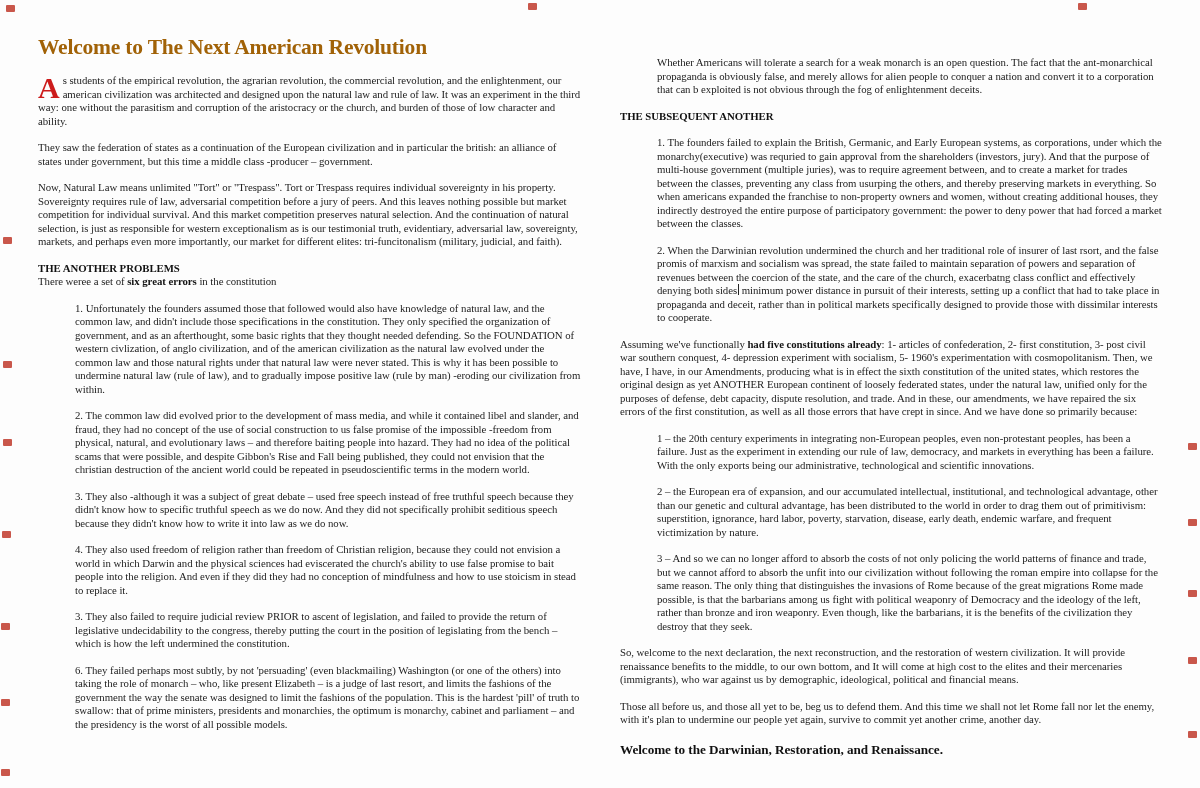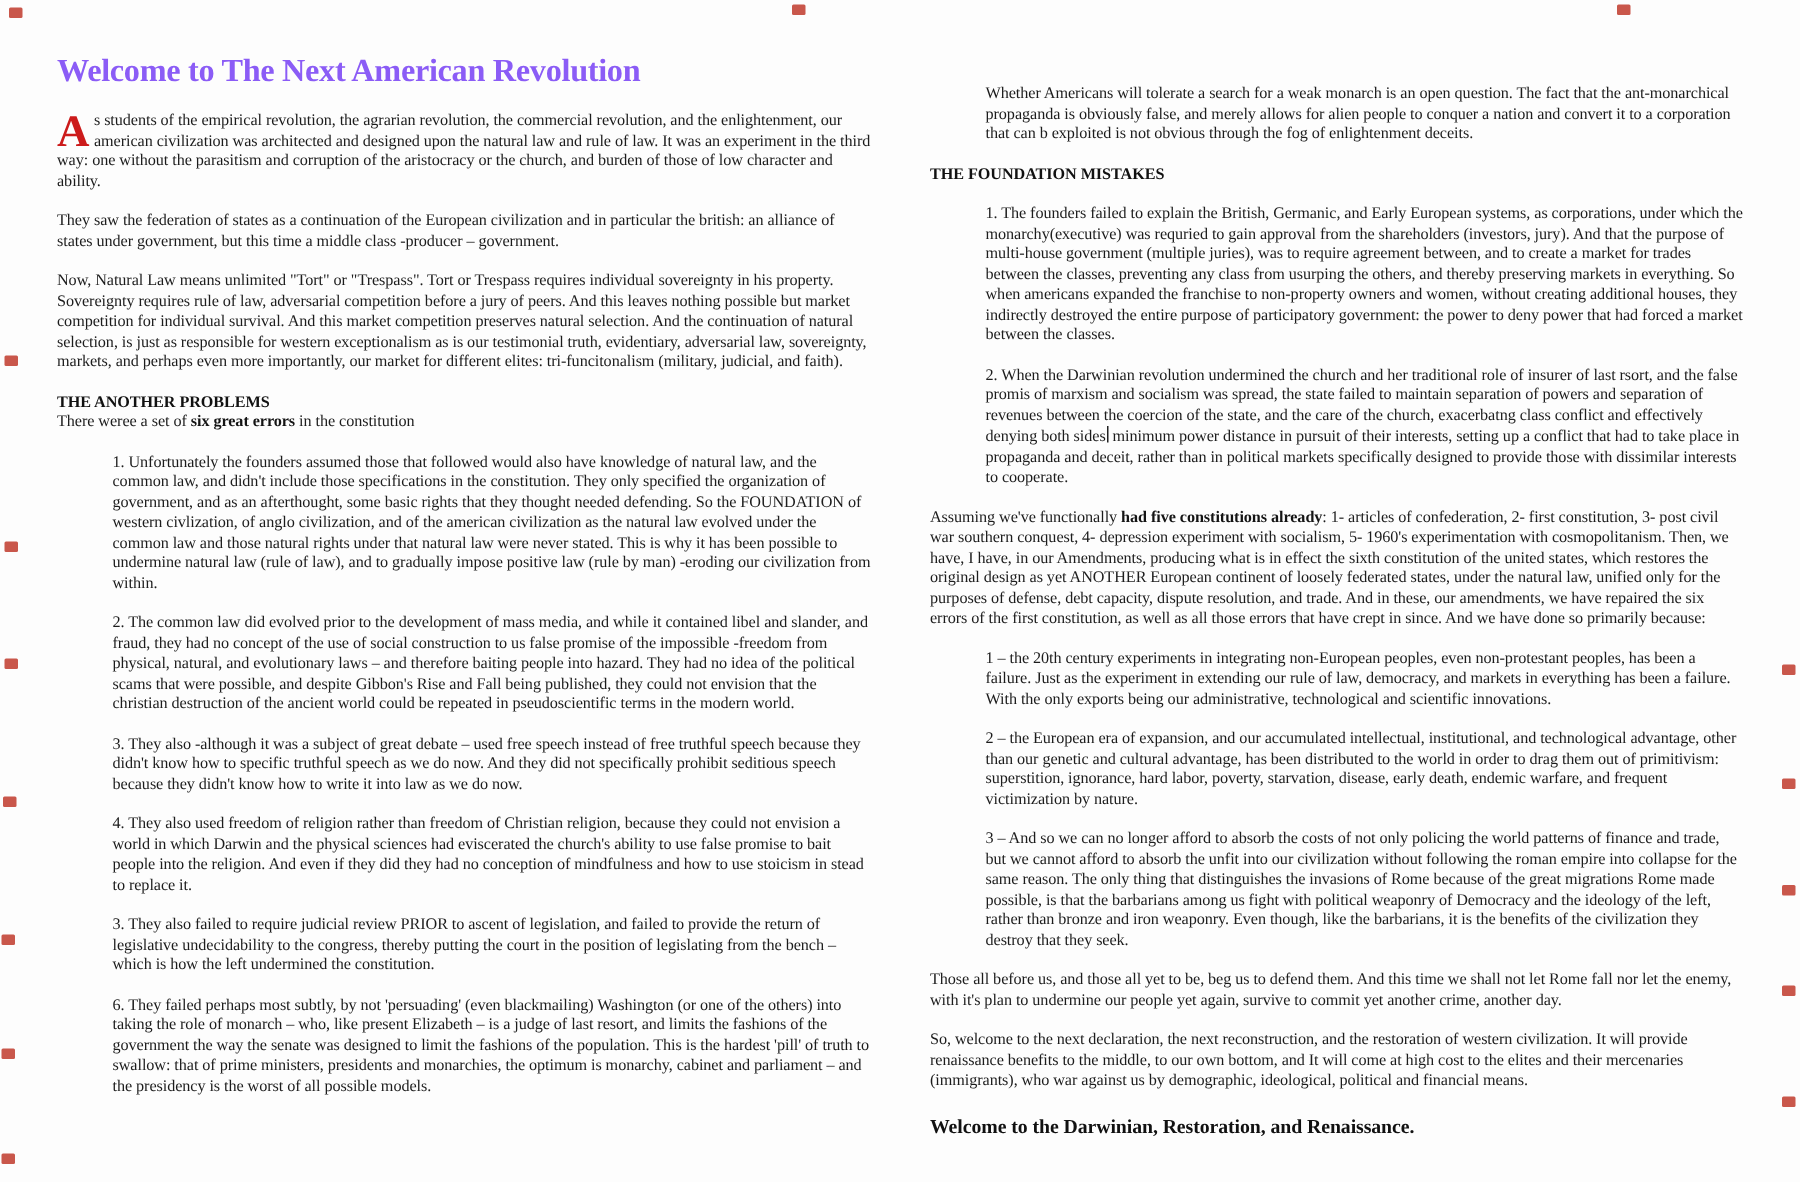--- a/index.html
+++ b/index.html
@@ -10,21 +10,21 @@
     color:#1c1c1c;
     position:relative;
     overflow:hidden;
     -webkit-font-smoothing:antialiased;
   }
   .page{position:absolute;inset:0;}
   .col{position:absolute;top:34px;font-size:10.8px;line-height:13.5px;letter-spacing:-0.05px;text-align:left;}
   .col-left{left:38px;width:544px;}
   .col-right{left:620px;width:542px;}
   h1.doc-title{
-    font-size:21.5px;line-height:26px;margin:0 0 14px 0;color:#8b5cf6;
+    font-size:21.5px;line-height:26px;margin:0 0 14px 0;color:#a16207;
     font-weight:bold;letter-spacing:-0.2px;
   }
   p{margin:0 0 13px 0;}
   p.indent{margin-left:37px;}
   .dropcap{
     float:left;
     font-size:30px;line-height:24px;
     font-weight:bold;
     color:#cc1b1b;
     padding:2px 3px 0 0;
@@ -83,35 +83,35 @@
     <p class="indent">2. The common law did evolved prior to the development of mass media, and while it contained libel and slander, and fraud, they had no concept of the use of social construction to us false promise of the impossible -freedom from physical, natural, and evolutionary laws – and therefore baiting people into hazard. They had no idea of the political scams that were possible, and despite Gibbon's Rise and Fall being published, they could not envision that the christian destruction of the ancient world could be repeated in pseudoscientific terms in the modern world.</p>
     <p class="indent">3. They also -although it was a subject of great debate – used free speech instead of free truthful speech because they didn't know how to specific truthful speech as we do now. And they did not specifically prohibit seditious speech because they didn't know how to write it into law as we do now.</p>
     <p class="indent">4. They also used freedom of religion rather than freedom of Christian religion, because they could not envision a world in which Darwin and the physical sciences had eviscerated the church's ability to use false promise to bait people into the religion. And even if they did they had no conception of mindfulness and how to use stoicism in stead to replace it.</p>
     <p class="indent">3. They also failed to require judicial review PRIOR to ascent of legislation, and failed to provide the return of legislative undecidability to the congress, thereby putting the court in the position of legislating from the bench – which is how the left undermined the constitution.</p>
     <p class="indent">6. They failed perhaps most subtly, by not 'persuading' (even blackmailing) Washington (or one of the others) into taking the role of monarch – who, like present Elizabeth – is a judge of last resort, and limits the fashions of the government the way the senate was designed to limit the fashions of the population. This is the hardest 'pill' of truth to swallow: that of prime ministers, presidents and monarchies, the optimum is monarchy, cabinet and parliament – and the presidency is the worst of all possible models.</p>
   </div>
 
   <div class="col col-right">
     <p class="indent" style="margin-top:22px">Whether Americans will tolerate a search for a weak monarch is an open question. The fact that the ant-monarchical propaganda is obviously false, and merely allows for alien people to conquer a nation and convert it to a corporation that can b exploited is not obvious through the fog of enlightenment deceits.</p>
 
-    <p class="sec-heading tight">THE FOUNDATION MISTAKES</p>
+    <p class="sec-heading tight">THE SUBSEQUENT ANOTHER</p>
 
     <p class="indent">1. The founders failed to explain the British, Germanic, and Early European systems, as corporations, under which the monarchy(executive) was requried to gain approval from the shareholders (investors, jury). And that the purpose of multi-house government (multiple juries), was to require agreement between, and to create a market for trades between the classes, preventing any class from usurping the others, and thereby preserving markets in everything.  So when americans expanded the franchise to non-property owners and women, without creating additional houses, they indirectly destroyed the entire purpose of participatory government: the power to deny power that had forced a market between the classes.</p>
 
     <p class="indent">
       <span>2. When the Darwinian revolution undermined the church and her traditional role of insurer of last rsort, and the false promis of marxism and socialism was spread, the state failed to maintain separation of powers and separation of revenues between the coercion of the state, and the care of the church, exacerbatng class conflict and effectively denying both sides</span><span class="caret"></span><span> minimum power distance in pursuit of their interests, setting up a conflict that had to take place in propaganda and deceit, rather than in political markets specifically designed to provide those with dissimilar interests to cooperate.</span>
     </p>
 
     <p>
       <span>Assuming we've functionally </span><strong>had five constitutions already</strong><span>: 1- articles of confederation, 2- first constitution, 3- post civil war southern conquest, 4- depression experiment with socialism, 5- 1960's experimentation with cosmopolitanism. Then, we have, I have, in our Amendments, producing what is in effect the sixth constitution of the united states, which restores the original design as yet ANOTHER European continent of loosely federated states, under the natural law, unified only for the purposes of defense, debt capacity, dispute resolution, and trade. And in these, our amendments, we have repaired the six errors of the first constitution, as well as all those errors that have crept in since. And we have done so primarily because:</span>
     </p>
 
     <p class="indent">1 – the 20th century experiments in integrating non-European peoples, even non-protestant peoples, has been a failure. Just as the experiment in extending our rule of law, democracy, and markets in everything has been a failure. With the only exports being our administrative, technological and scientific innovations.</p>
     <p class="indent">2 – the European era of expansion, and our accumulated intellectual, institutional, and technological advantage, other than our genetic and cultural advantage, has been distributed to the world in order to drag them out of primitivism: superstition, ignorance, hard labor, poverty, starvation, disease, early death, endemic warfare, and frequent victimization by nature.</p>
     <p class="indent">3 – And so we can no longer afford to absorb the costs of not only policing the world patterns of finance and trade, but we cannot afford to absorb the unfit into our civilization without following the roman empire into collapse for the same reason. The only thing that distinguishes the invasions of Rome because of the great migrations Rome made possible, is that the barbarians among us fight with political weaponry of Democracy and the ideology of the left, rather than bronze and iron weaponry. Even though, like the barbarians, it is the benefits of the civilization they destroy that they seek.</p>
 
+    <p>So, welcome to the next declaration, the next reconstruction, and the restoration of western civilization. It will provide renaissance benefits to the middle, to our own bottom, and It will come at high cost to the elites and their mercenaries (immigrants), who war against us by demographic, ideological, political and financial means.</p>
     <p>Those all before us, and those all yet to be, beg us to defend them. And this time we shall not let Rome fall nor let the enemy, with it's plan to undermine our people yet again, survive to commit yet another crime, another day.</p>
-    <p>So, welcome to the next declaration, the next reconstruction, and the restoration of western civilization. It will provide renaissance benefits to the middle, to our own bottom, and It will come at high cost to the elites and their mercenaries (immigrants), who war against us by demographic, ideological, political and financial means.</p>
 
     <p class="closing">Welcome to the Darwinian, Restoration, and Renaissance.</p>
   </div>
 
 </div>
 
 </body></html>

